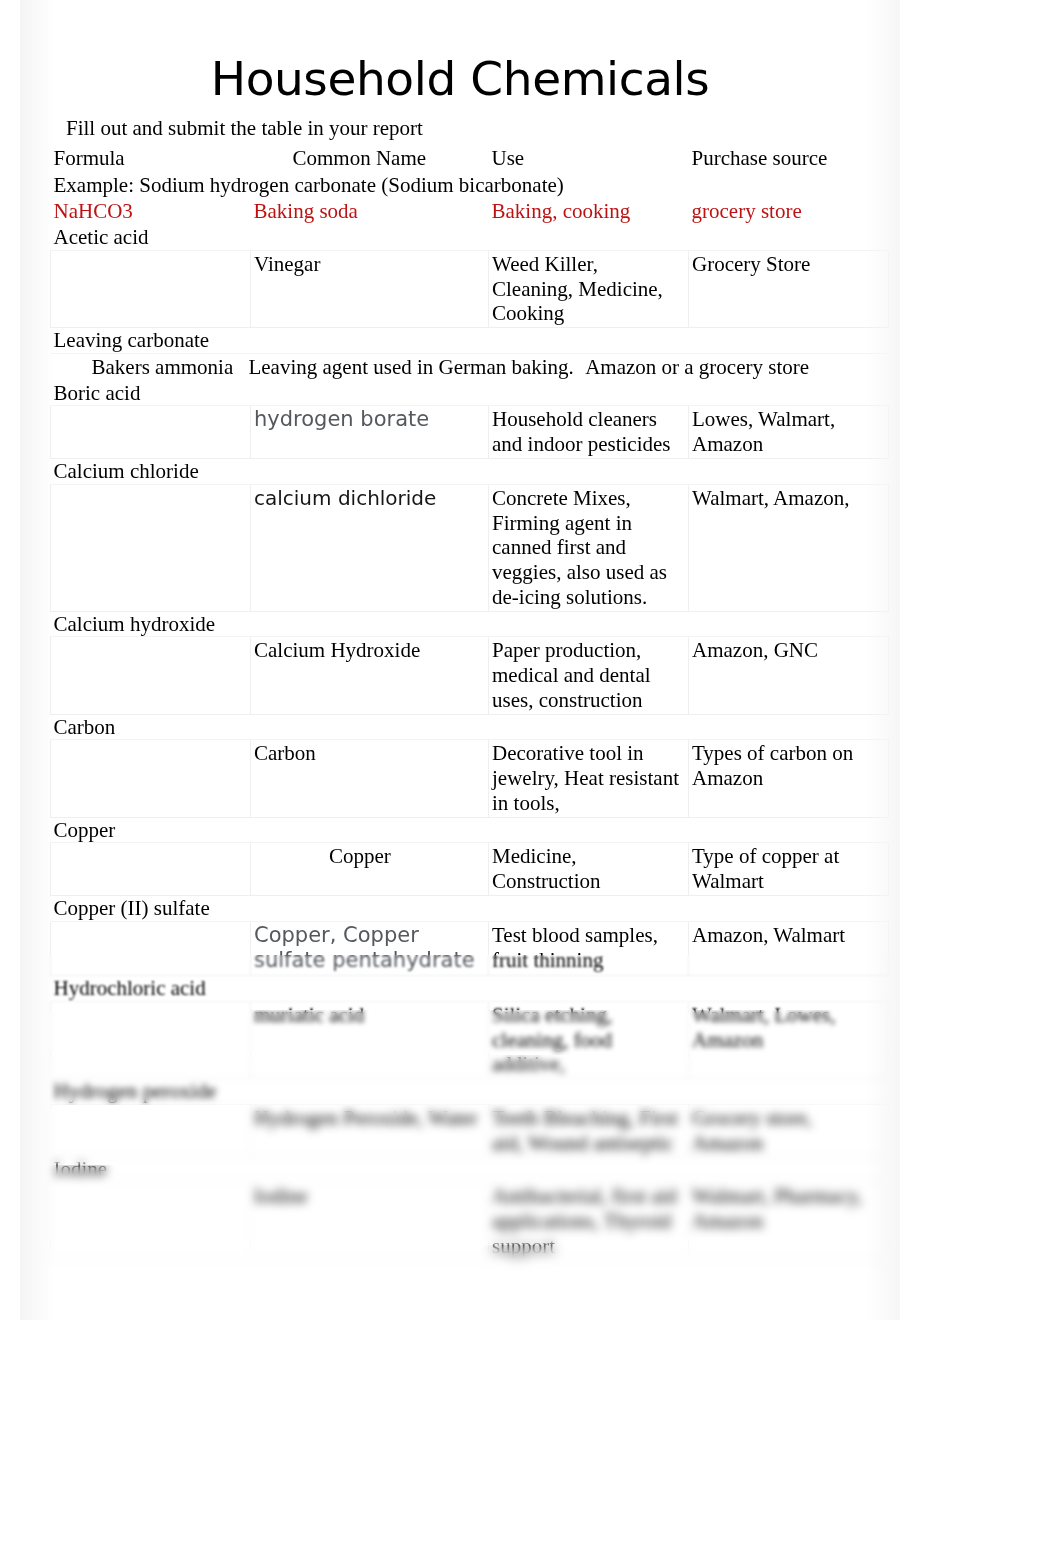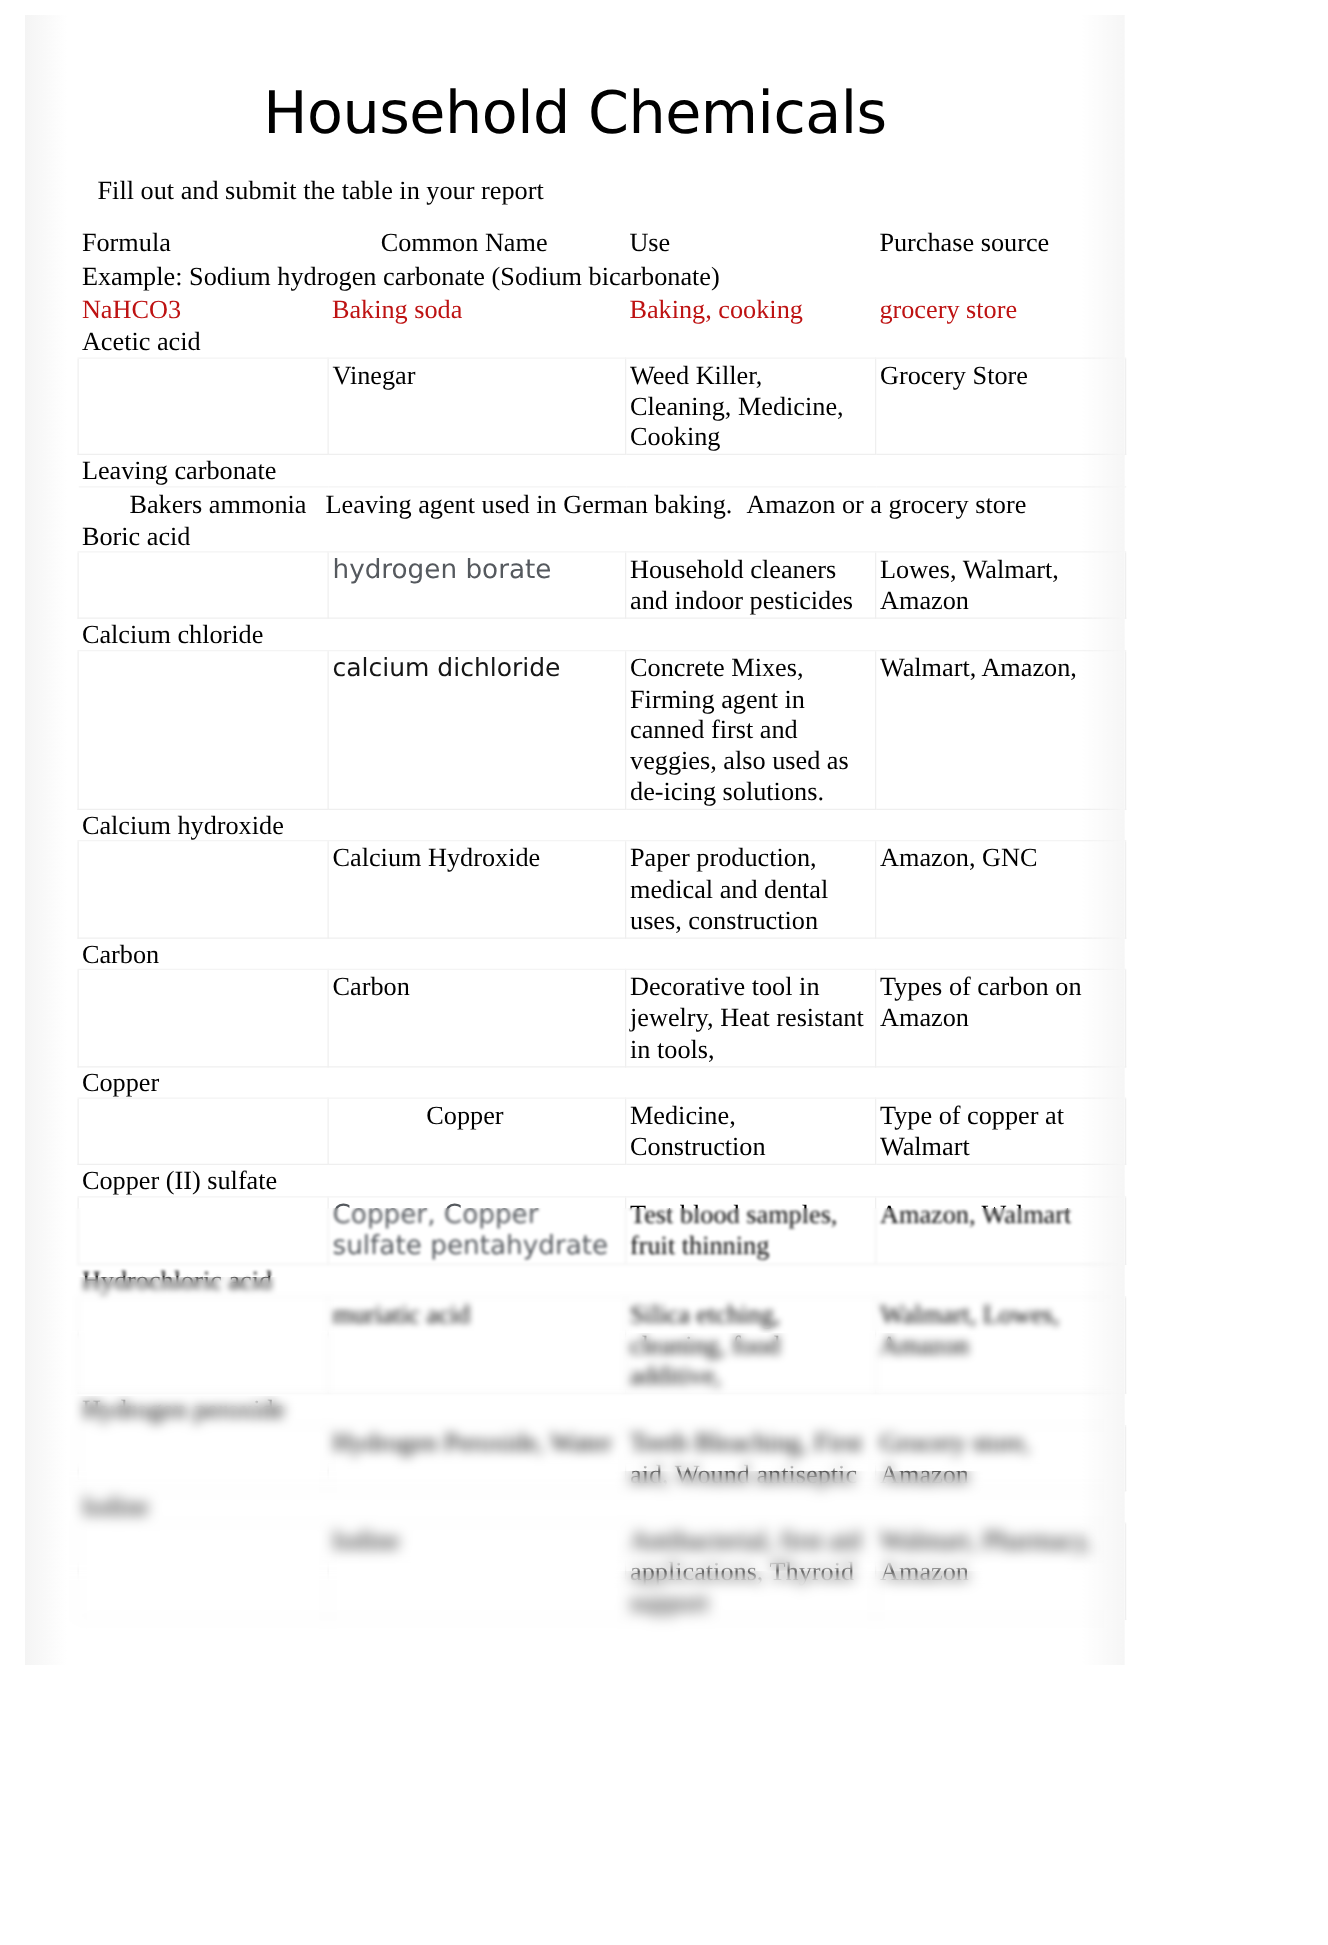--- a/index.html
+++ b/index.html
@@ -13,21 +13,21 @@
     height: 1556px;
     position: relative;
     font-family: "Liberation Serif", "DejaVu Serif", serif;
     overflow: hidden;
   }
 
   
   .page {
     position: absolute;
     left: 20px;
-    top: 12px;
+    top: 0px;
     width: 880px;
     height: 1320px;
     background: #ffffff;
   }
 
   .doc-title {
     text-align: center;
     font-family: "DejaVu Sans", "Liberation Sans", sans-serif;
     font-size: 47px;
     font-weight: 400;
@@ -36,29 +36,29 @@
     margin: 0;
     padding: 52px 0 6px 0;
     letter-spacing: -0.4px;
   }
 
   .intro-line {
     font-size: 21px;
     color: #000;
     padding-left: 42px;
     line-height: 1.18;
-    margin: 16px;
+    margin: 4px;
   }
 
   
   table.chem {
     border-collapse: collapse;
     table-layout: fixed;
     width: 838px;
-    margin-left: 42px;
+    margin-left: 30px;
     font-size: 21px;
     line-height: 1.18;
     color: #000;
   }
   table.chem td {
     vertical-align: top;
     padding: 1px 4px 1px 3px;
     border: 1px solid #f0f0f0;
     background: #ffffff;
   }

